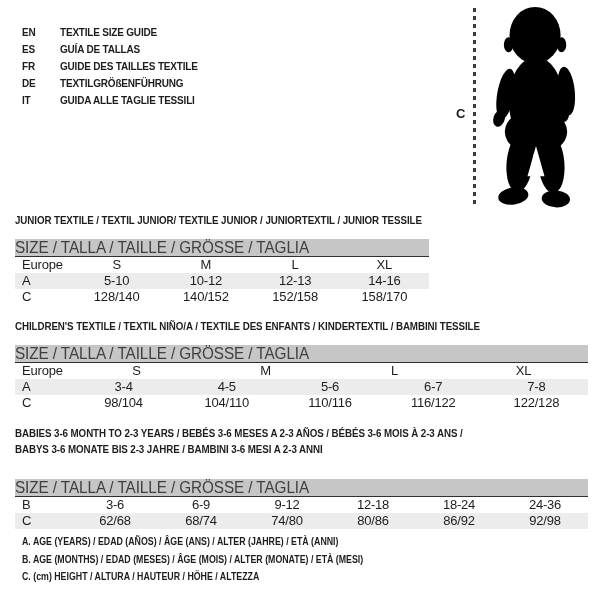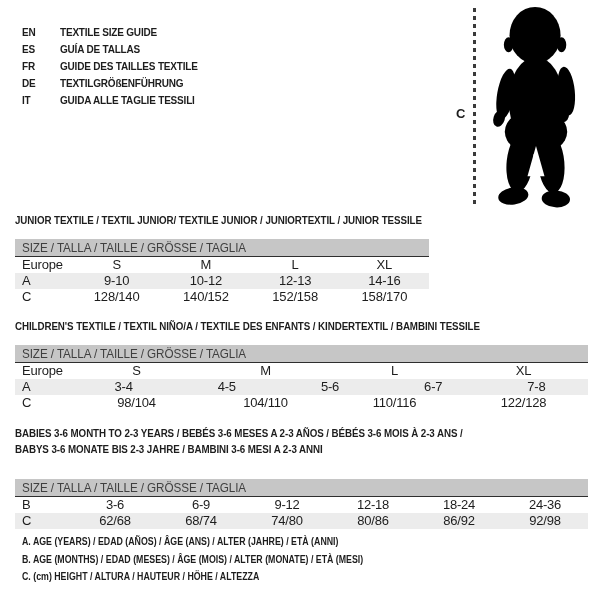--- a/index.html
+++ b/index.html
@@ -32,22 +32,22 @@
   .t3 { top:425px; width:573px; }
   .tbl-title {
     font-weight:bold; font-size:11.5px; line-height:14px; white-space:nowrap;
     transform:scaleX(0.85); transform-origin:0 50%; letter-spacing:-0.1px;
   }
   .t1 .tbl-title, .t2 .tbl-title { margin-bottom:12px; }
   .t3 .tbl-title { line-height:16px; }
   .t3 .tbl-title-wrap { margin-bottom:22px; }
   .bar {
     background:#c6c6c6; border-bottom:1px solid #2e2e2e;
-    height:17px; line-height:17px; padding-left:7px;
-    color:#3f3f3f; font-size:13px; white-space:nowrap;
+    height:17px; line-height:17px; 
+    color:#3f3f3f; font-size:17px; white-space:nowrap;
   }
   .bar-text { display:inline-block; transform:scaleX(0.9); transform-origin:0 50%; letter-spacing:-0.1px; }
   .trow { display:flex; height:16px; line-height:16px; font-size:13px; letter-spacing:-0.2px; }
   .trow.stripe { background:#ececec; }
   .tlbl { flex:0 0 50px; width:50px; padding-left:7px; text-align:left; }
   .tcell { flex:1; text-align:center; }
 
   
   .legend {
     position:absolute; left:22px; top:533px;
@@ -113,21 +113,21 @@
     </div>
     <div class="trow">
       <span class="tlbl">Europe</span>
       <span class="tcell">S</span>
       <span class="tcell">M</span>
       <span class="tcell">L</span>
       <span class="tcell">XL</span>
     </div>
     <div class="trow stripe">
       <span class="tlbl">A</span>
-      <span class="tcell">9-10</span>
+      <span class="tcell">5-10</span>
       <span class="tcell">10-12</span>
       <span class="tcell">12-13</span>
       <span class="tcell">14-16</span>
     </div>
     <div class="trow">
       <span class="tlbl">C</span>
       <span class="tcell">128/140</span>
       <span class="tcell">140/152</span>
       <span class="tcell">152/158</span>
       <span class="tcell">158/170</span>
@@ -152,20 +152,21 @@
       <span class="tcell">4-5</span>
       <span class="tcell">5-6</span>
       <span class="tcell">6-7</span>
       <span class="tcell">7-8</span>
     </div>
     <div class="trow">
       <span class="tlbl">C</span>
       <span class="tcell">98/104</span>
       <span class="tcell">104/110</span>
       <span class="tcell">110/116</span>
+      <span class="tcell">116/122</span>
       <span class="tcell">122/128</span>
     </div>
   </section>
 
   <section class="sizetable t3">
     <div class="tbl-title-wrap">
       <div class="tbl-title">BABIES 3-6 MONTH TO 2-3 YEARS / BEBÉS 3-6 MESES A 2-3 AÑOS / BÉBÉS 3-6 MOIS À 2-3 ANS /</div>
       <div class="tbl-title">BABYS 3-6 MONATE BIS 2-3 JAHRE / BAMBINI 3-6 MESI A 2-3 ANNI</div>
     </div>
     <div class="bar">

